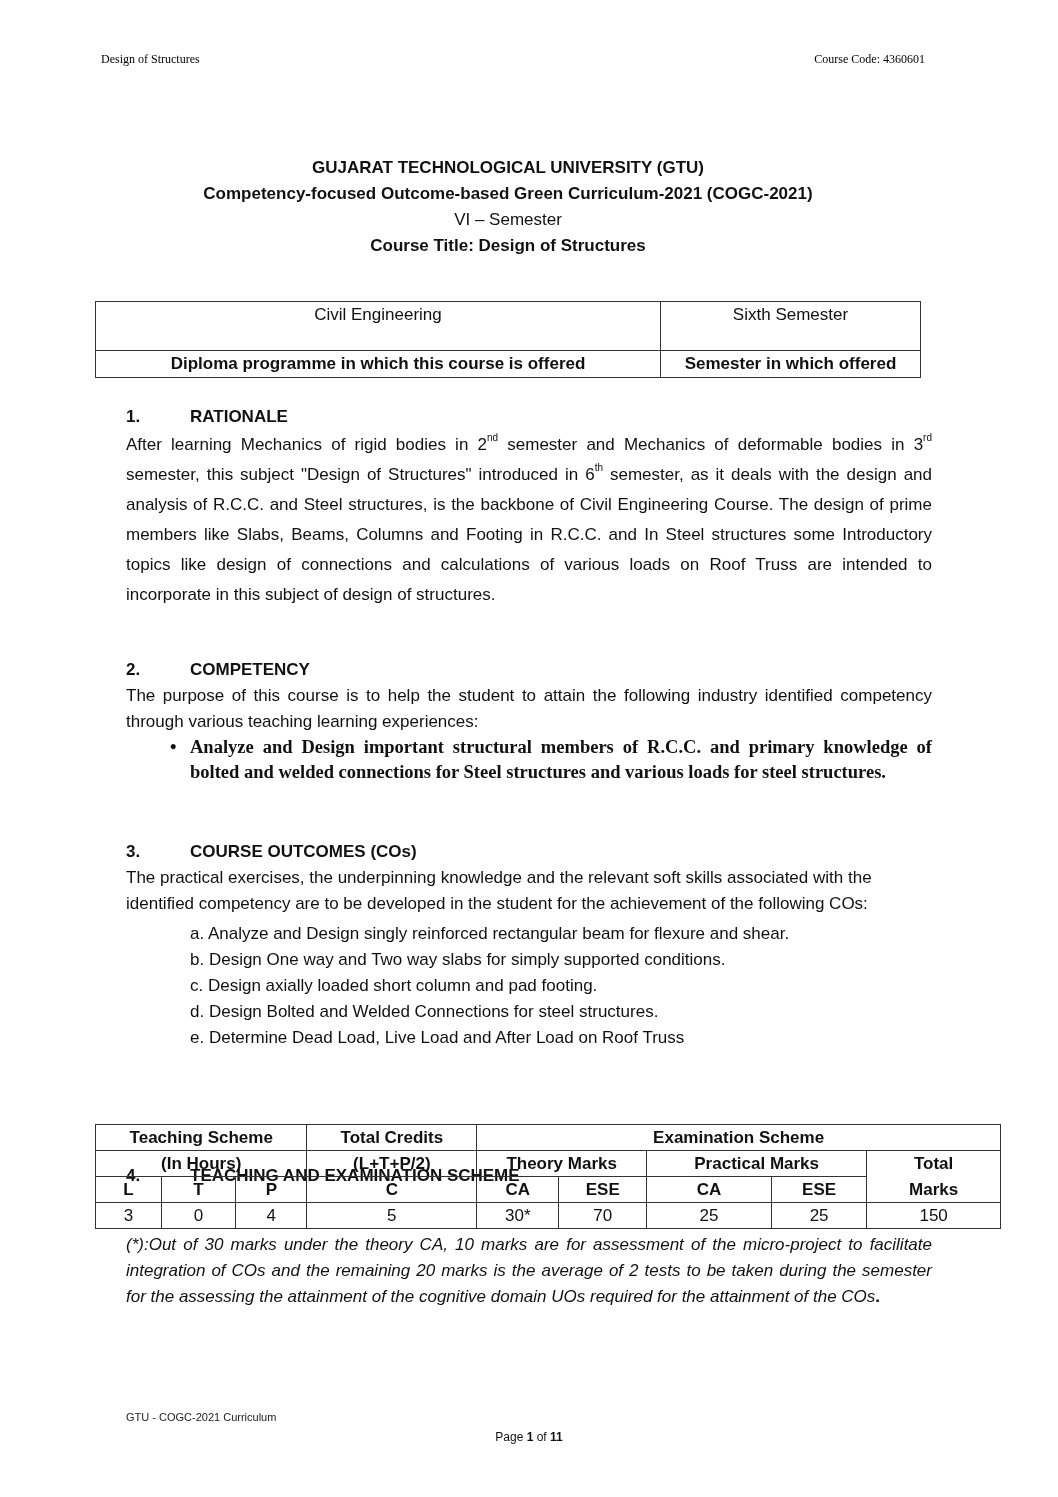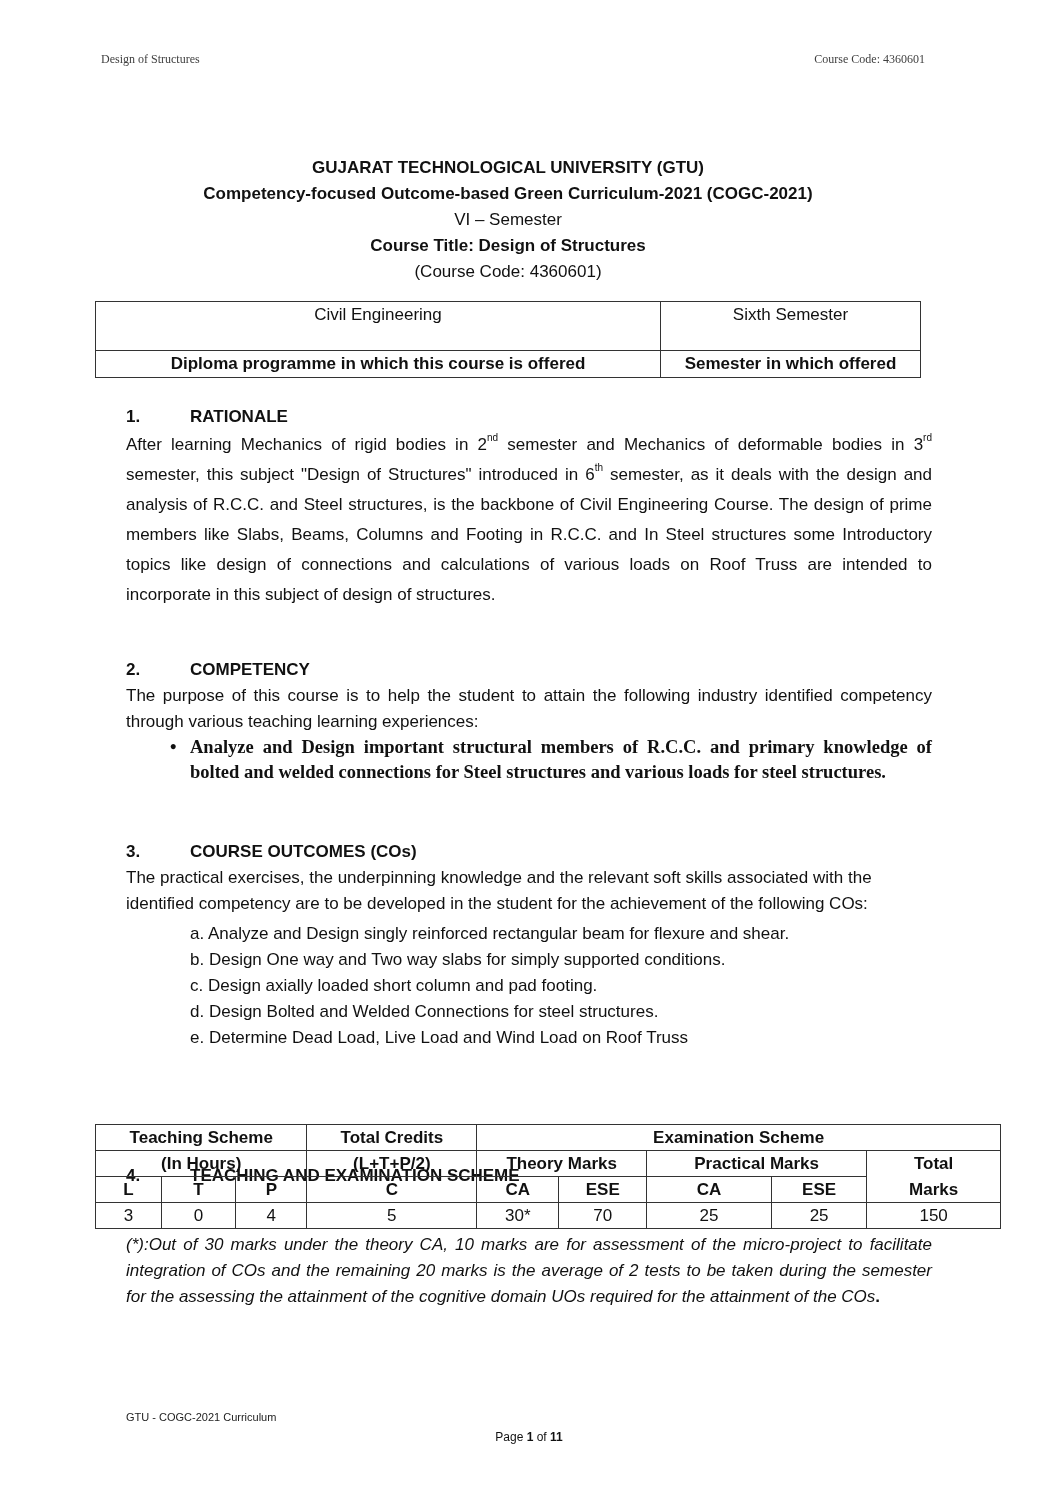--- a/index.html
+++ b/index.html
@@ -1,20 +1,20 @@
 <!DOCTYPE html>
 <html><head>
 <meta charset="utf-8">
 <style>
   html, body { margin: 0; padding: 0; background: #ffffff; }
   body { width: 1058px; height: 1497px; position: relative; overflow: hidden;
          font-family: "Liberation Sans", sans-serif; color: #111; }
   .page { position: absolute; left: 0; top: 0; width: 1058px; height: 1497px; background: #fff; }
 
-  .running-head { position: absolute; top: 52px; font-family: "Liberation Serif", serif; font-size: 12px; color: #404040; }
+  .running-head { position: absolute; top: 52px; font-family: "Liberation Serif", serif; font-size: 12px; color: #000000; }
   .running-head.left { left: 101px; }
   .running-head.right { right: 133px; }
 
   .title-block { position: absolute; left: 0; width: 1016px; top: 155px; text-align: center; font-size: 17px; line-height: 26px; }
   .title-block .b { font-weight: bold; }
 
   table { border-collapse: collapse; position: absolute; font-size: 17px; }
   td, th { border: 1.4px solid #333; padding: 0; text-align: center; vertical-align: middle; }
   th { font-weight: bold; }
 
@@ -49,21 +49,20 @@
 <div class="page">
 
   <div class="running-head left">Design of Structures</div>
   <div class="running-head right">Course Code: 4360601</div>
 
   <div class="title-block">
     <div class="b">GUJARAT TECHNOLOGICAL UNIVERSITY (GTU)</div>
     <div class="b">Competency-focused Outcome-based Green Curriculum-2021 (COGC-2021)</div>
     <div>VI – Semester</div>
     <div class="b">Course Title: Design of Structures</div>
-    <div>(Course Code: 4360601)</div>
   </div>
 
   <table id="prog-table">
     <tbody>
         <tr>
       <td>Civil Engineering</td>
       <td>Sixth Semester</td>
     </tr>
     <tr>
       <th style="width:564px">Diploma programme in which this course is offered</th>
@@ -95,21 +94,21 @@
   <div class="section" style="top:839px; line-height:26px">
     <div class="sec-head">
       <span class="num">3.</span><span>COURSE OUTCOMES (COs)</span>
     </div>
     <div style="width:796px">The practical exercises, the underpinning knowledge and the relevant soft skills associated with the identified competency are to be developed in the student for   the achievement of the following COs:</div>
     <ul class="co-list">
       <li>a.  Analyze and Design singly reinforced rectangular beam for flexure and shear.</li>
       <li>b. Design One way and Two way slabs for simply supported conditions.</li>
       <li>c.  Design axially loaded short column and pad footing.</li>
       <li>d.  Design Bolted and Welded Connections for steel structures.</li>
-      <li>e. Determine Dead Load, Live Load and Wind Load on Roof Truss</li>
+      <li>e. Determine Dead Load, Live Load and After Load on Roof Truss</li>
     </ul>
   </div>
 
   <div class="section" style="top:1163px">
     <div class="sec-head">
       <span class="num">4.</span><span>TEACHING AND EXAMINATION SCHEME</span>
     </div>
   </div>
 
   <table id="scheme-table">

